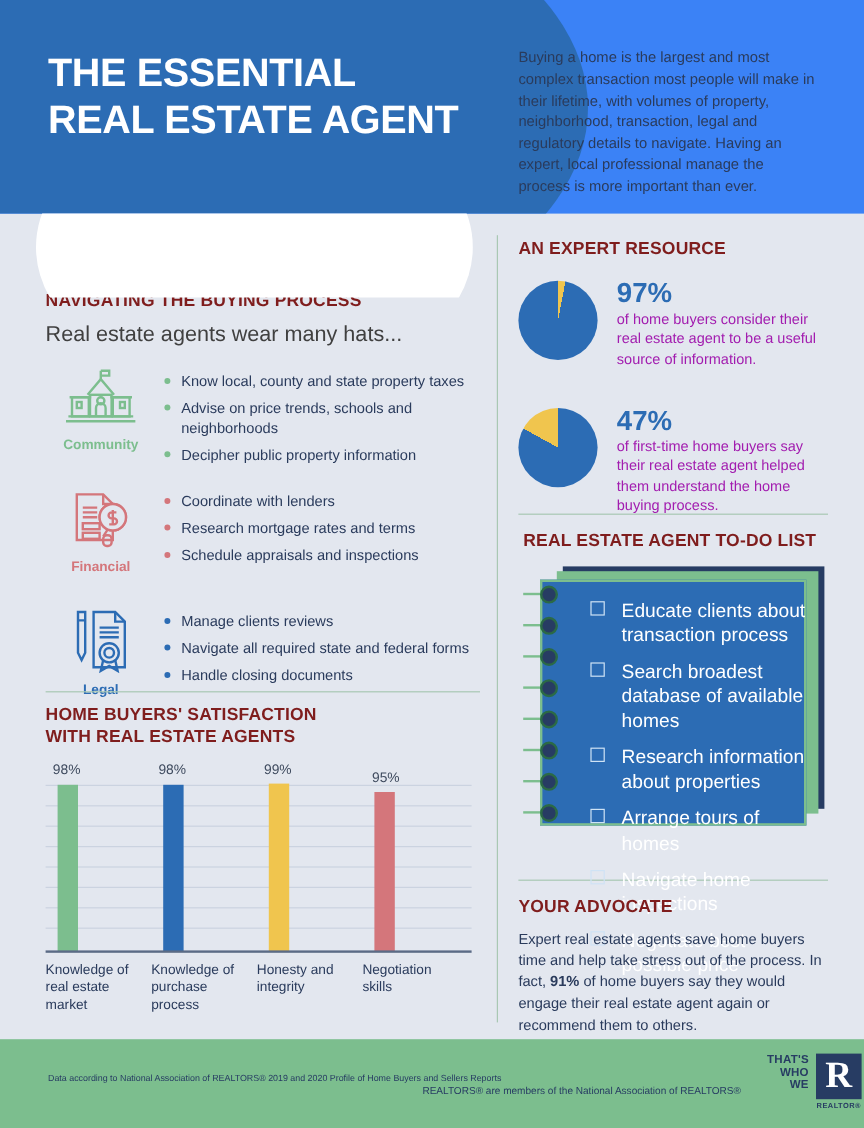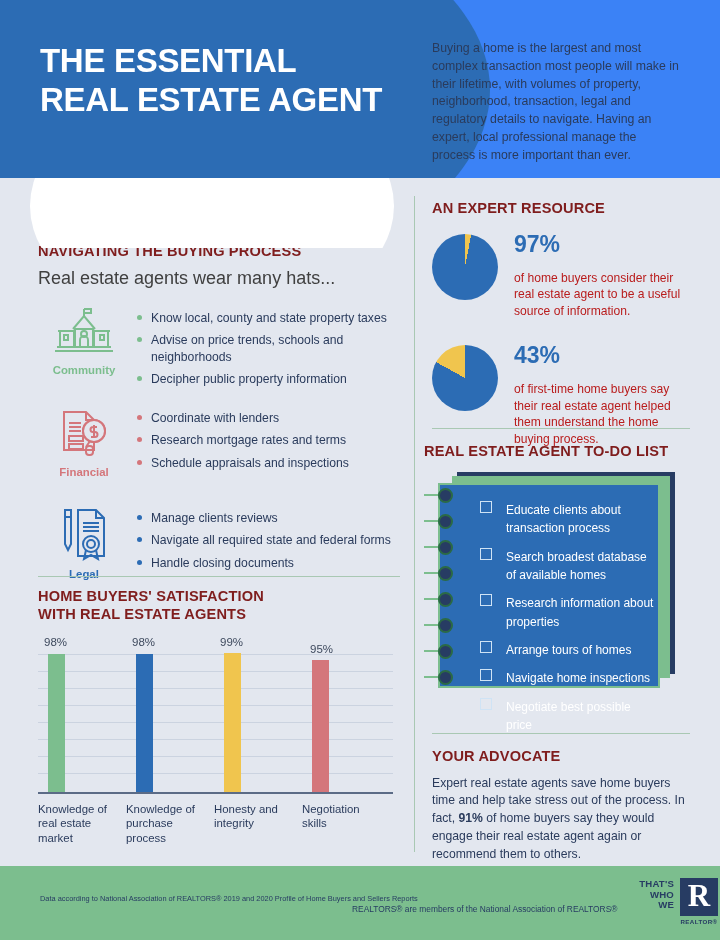--- a/index.html
+++ b/index.html
@@ -156,24 +156,24 @@
     font-size: 11.4px; color: #2a3b5c; line-height: 1.28;
     width: 78px;
   }
 
   
   .expert { position: absolute; left: 432px; top: 200px; width: 258px; }
   .stat-row { position: relative; margin-top: 14px; min-height: 82px; }
   .pie { position: absolute; left: 0; top: 2px; width: 66px; height: 66px; border-radius: 50%; }
   .stat-body { margin-left: 82px; }
   .stat-pct { color: #2c6cb4; font-weight: bold; font-size: 23px; line-height: 1.05; }
-  .stat-desc { color: #b91c1c; font-size: 12.1px; line-height: 1.36; margin-top: 14px; }
-
-  
-  .todo { position: absolute; left: 424px; top: 443px; width: 258px; }
+  .stat-desc { color: #a21caf; font-size: 12.1px; line-height: 1.36; margin-top: 2px; }
+
+  
+  .todo { position: absolute; left: 436px; top: 443px; width: 258px; }
   .todo-card-wrap { position: relative; margin-top: 11px; height: 222px; }
   .card-back2 {
     position: absolute; left: 33px; top: 0;
     width: 218px; height: 202px;
     background: #273c63;
   }
   .card-back1 {
     position: absolute; left: 28px; top: 4px;
     width: 218px; height: 202px;
     background: #7cbe8e;
@@ -198,21 +198,21 @@
     background: #7cbe8e;
   }
   .todo-items { position: absolute; left: 56px; top: 28px; width: 180px; }
   .todo-item { position: relative; padding-left: 26px; margin-bottom: 10px; }
   .chk {
     position: absolute; left: 0; top: 1px;
     width: 12px; height: 12px;
     border: 1.6px solid #cfe3f5;
     background: transparent;
   }
-  .todo-txt { color: #ffffff; font-size: 12px; line-height: 1.28; }
+  .todo-txt { color: #ffffff; font-size: 16px; line-height: 1.28; }
 
   
   .advocate { position: absolute; left: 432px; top: 748px; width: 258px; }
   .adv-body { margin-top: 9px; color: #2a3b5c; font-size: 12.2px; line-height: 1.45; }
   .adv-body b { font-weight: bold; }
 
   
   .footer {
     position: absolute; left: 0; bottom: 0;
     width: 720px; height: 74px;
@@ -395,21 +395,21 @@
       <div class="pie" style="background: conic-gradient(#f0c54e 0deg 10.8deg, #2c6cb4 10.8deg 360deg);"></div>
       <div class="stat-body">
         <div class="stat-pct">97%</div>
         <div class="stat-desc">of home buyers consider their real estate agent to be a useful source of information.</div>
       </div>
     </div>
 
     <div class="stat-row" style="margin-top:24px;">
       <div class="pie" style="background: conic-gradient(from -61.2deg, #f0c54e 0deg 61.2deg, #2c6cb4 61.2deg 360deg);"></div>
       <div class="stat-body">
-        <div class="stat-pct">43%</div>
+        <div class="stat-pct">47%</div>
         <div class="stat-desc">of first-time home buyers say their real estate agent helped them understand the home buying process.</div>
       </div>
     </div>
   </div>
 
   <div class="todo">
     <div class="sec-title">REAL ESTATE AGENT TO-DO LIST</div>
 
     <div class="todo-card-wrap">
       <div class="card-back2"></div>

